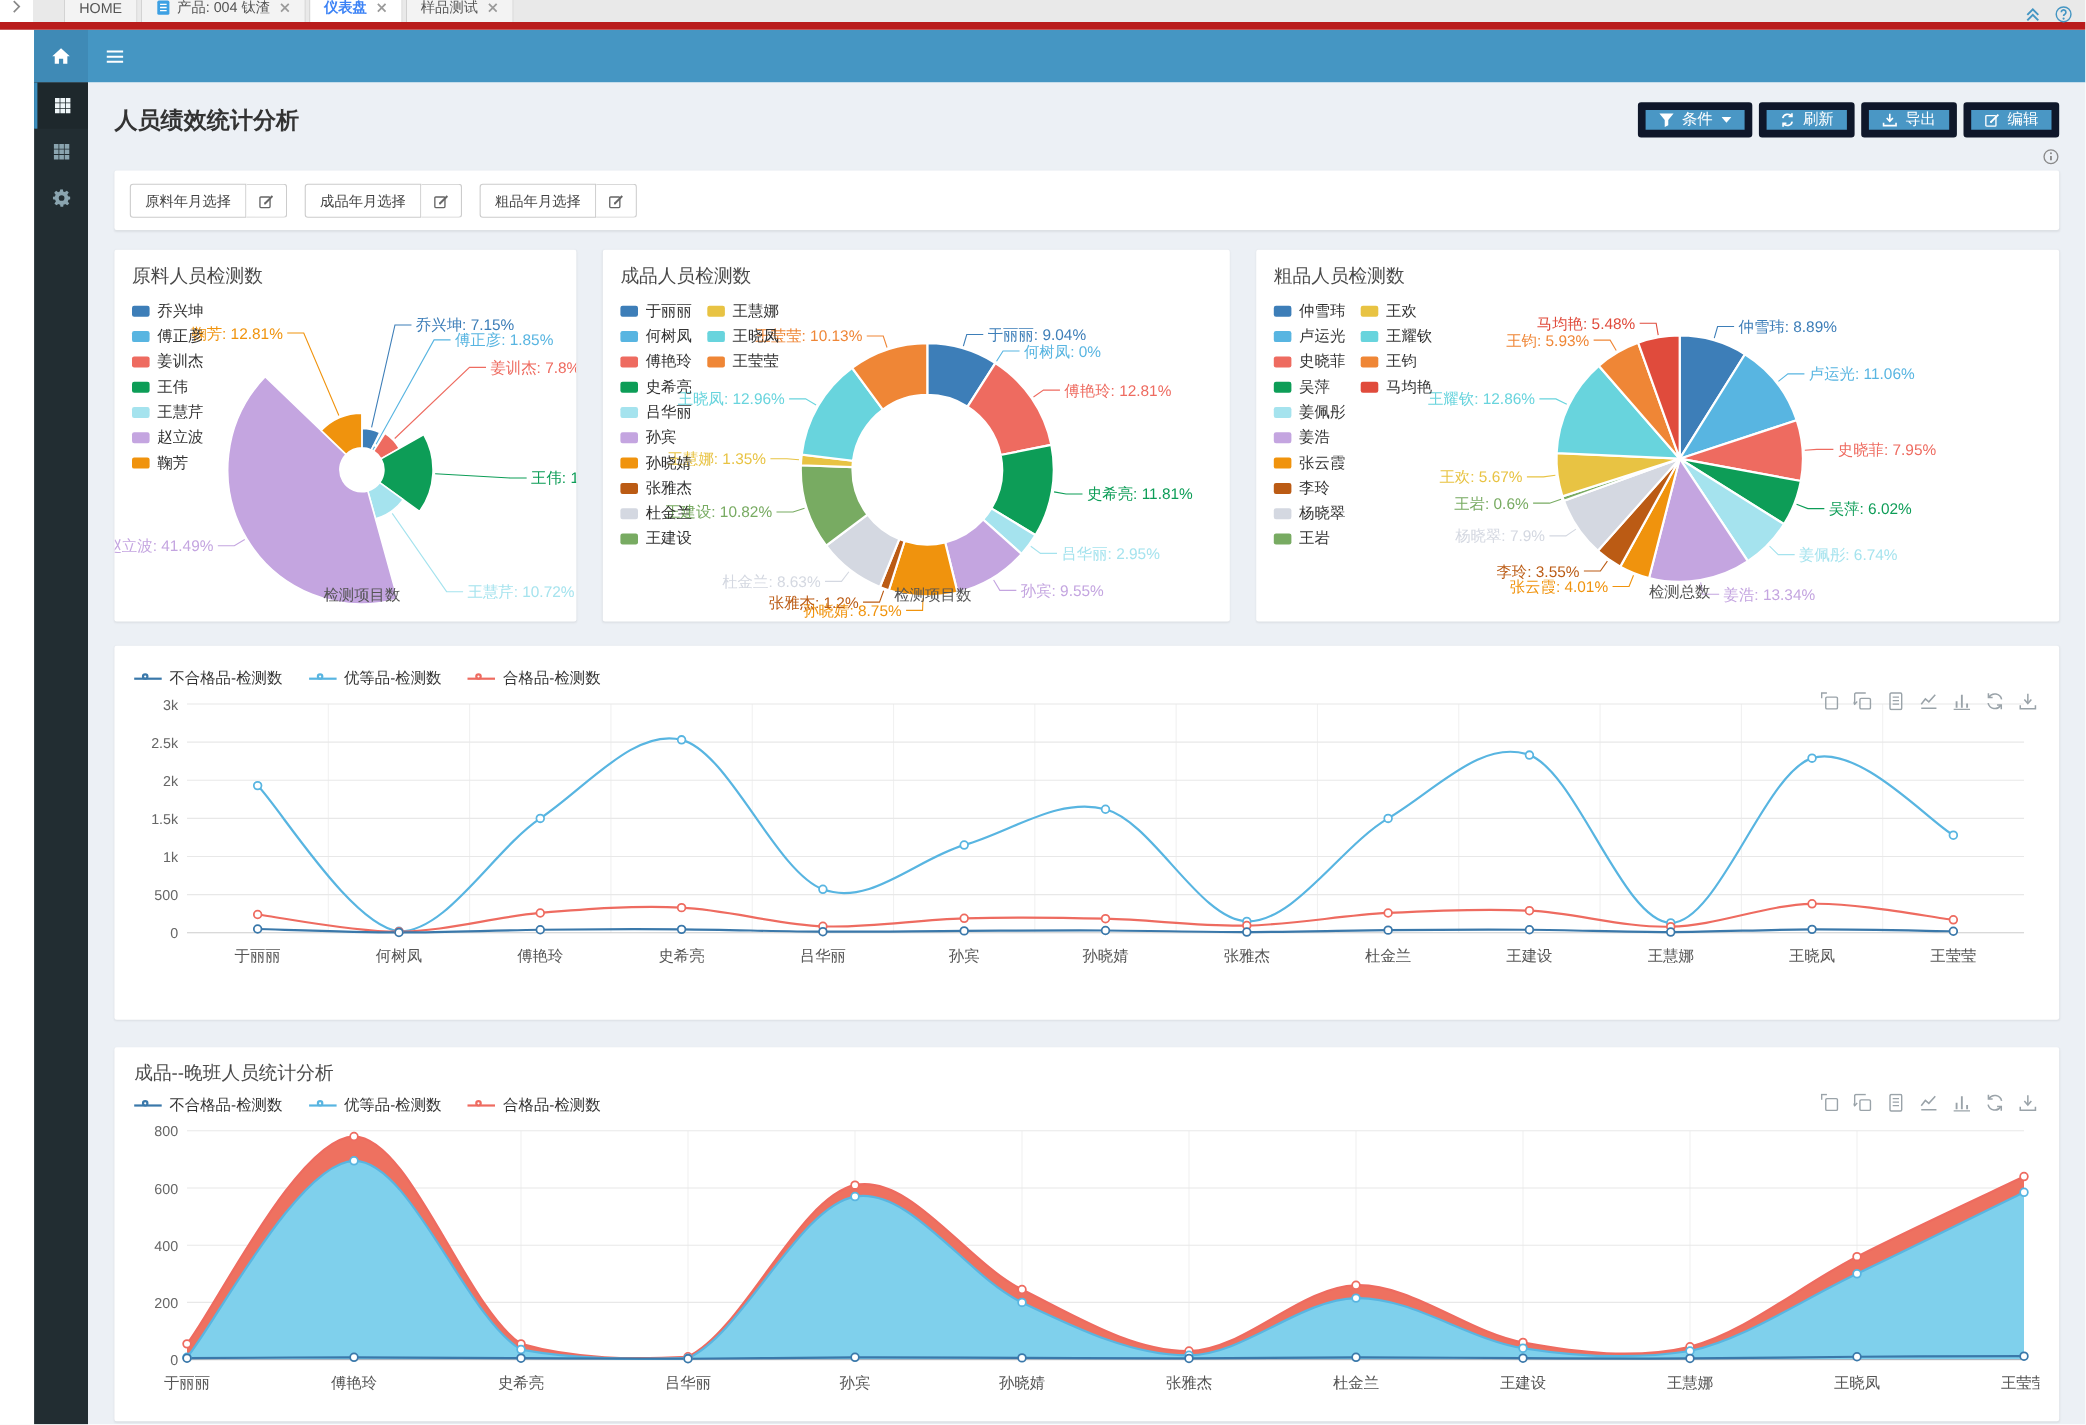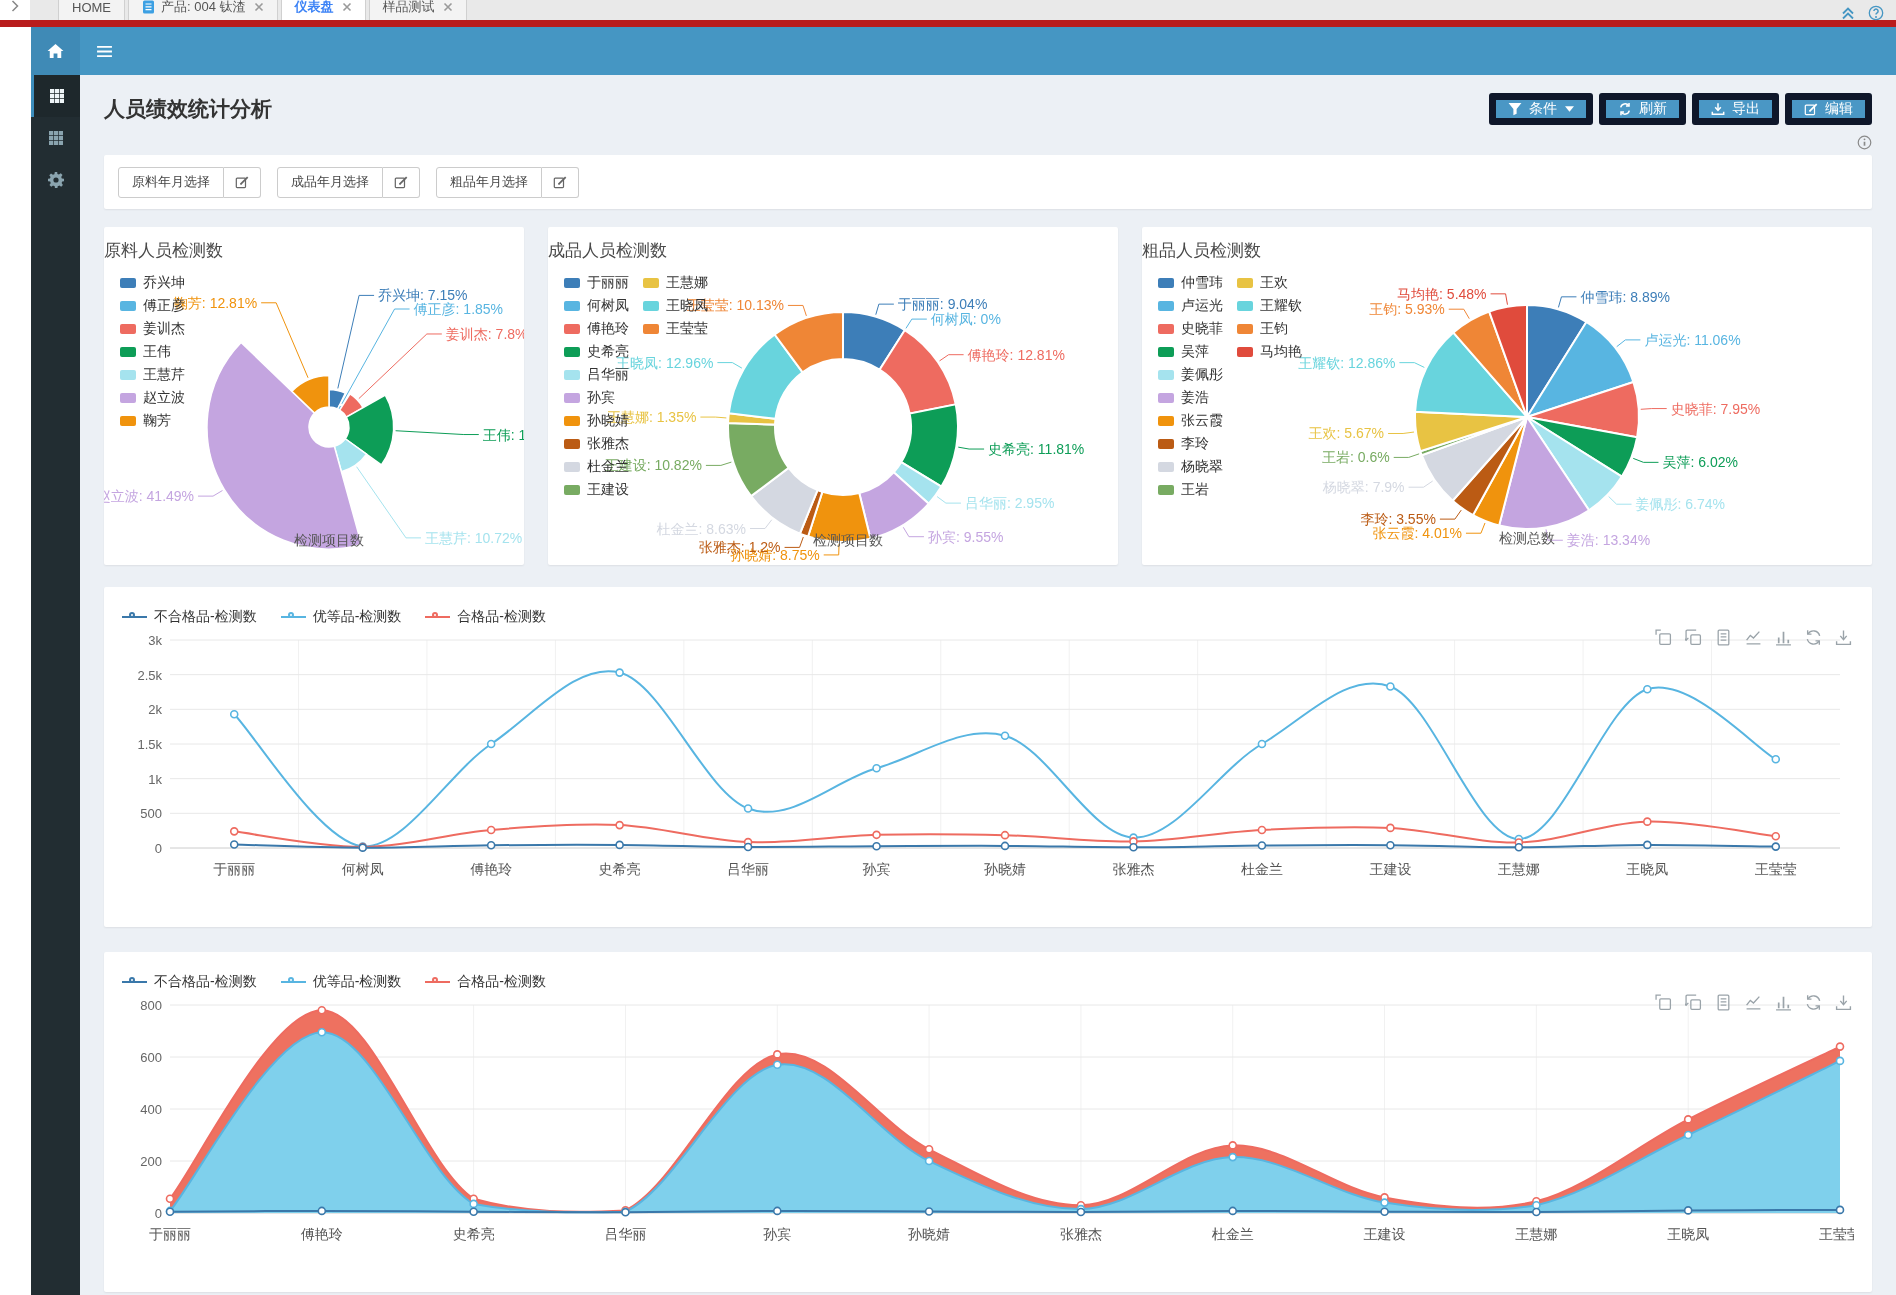--- a/index.html
+++ b/index.html
@@ -51,23 +51,23 @@
   
   .filter-card { margin-top:4px; background:#fff; border-radius:3px; box-shadow:0 1px 1px rgba(0,0,0,.1); padding:11px 14px; height:54px; display:flex; gap:16px; align-items:center; }
   .btn-group { display:flex; }
   .wbtn { height:31px; background:#fff; border:1px solid #ccc; padding:0 13px; font-size:13px; color:#444; display:flex; align-items:center; cursor:pointer; }
   .wbtn.first { border-radius:3px 0 0 3px; }
   .wbtn.iconb { border-left:none; border-radius:0 3px 3px 0; padding:0 11px; color:#666; }
   .wbtn.iconb svg { width:14px; height:14px; }
 
   
   .pies-row { display:flex; gap:24px; margin-top:18px; }
-  .card { background:#fff; border-radius:2px; box-shadow:0 1px 2px rgba(0,0,0,.07); position:relative; }
+  .card { background:#fff; border-radius:2px; box-shadow:0 1px 2px rgba(0,0,0,.07); position:relative;align-items:flex-end; }
   .pie-card { height:338px; overflow:hidden; }
-  .pie-card .card-title { position:absolute; top:12px; left:0; font-size:17px; color:#4a4a4a; z-index:3; }
+  .pie-card .card-title { position:absolute; top:12px; left:16px; font-size:17px; color:#4a4a4a; z-index:3; }
   .pie-legend { position:absolute; top:44px; left:16px; z-index:2; display:flex; flex-flow:column wrap; max-height:252px; column-gap:14px; }
   .pl-item { display:flex; align-items:center; gap:7px; height:23px; font-size:14px; color:#333; cursor:pointer; white-space:nowrap; }
   .pl-swatch { width:16px; height:10px; border-radius:2px; flex:0 0 16px; }
   .pie-svg { position:absolute; inset:0; z-index:1; }
   #pie1 { width:420px; } #pie2 { width:570px; } #pie3 { width:730px; }
 
   .line-card { height:340px; padding:12px 18px; overflow:hidden; }
   .line-card.a { margin-top:22px; }
   .line-card.b { margin-top:25px; }
   .line-card .card-title { font-size:17px; color:#4a4a4a; }
@@ -693,20 +693,21 @@
                 <circle cx="1011.4615384615385" cy="217.30666666666667" r="3.5" fill="#fff" stroke="#3a78aa" stroke-width="1.6"></circle>
                 <circle cx="1139.923076923077" cy="215.57333333333332" r="3.5" fill="#fff" stroke="#3a78aa" stroke-width="1.6"></circle>
                 <circle cx="1268.3846153846155" cy="215.22666666666666" r="3.5" fill="#fff" stroke="#3a78aa" stroke-width="1.6"></circle>
                 <circle cx="1396.8461538461538" cy="217.30666666666667" r="3.5" fill="#fff" stroke="#3a78aa" stroke-width="1.6"></circle>
                 <circle cx="1525.3076923076924" cy="214.88" r="3.5" fill="#fff" stroke="#3a78aa" stroke-width="1.6"></circle>
                 <circle cx="1653.7692307692307" cy="216.61333333333334" r="3.5" fill="#fff" stroke="#3a78aa" stroke-width="1.6"></circle>
               </svg>
           </div>
 
           <div class="card line-card b" id="lineB">
+            <div class="card-title">成品--晚班人员统计分析</div>
             <div class="line-legend">
                 <div class="ll-item">
                   <span class="ll-marker">
                     <span class="bar" style="background: rgb(58, 120, 170);"></span>
                     <span class="dot" style="border-color: rgb(58, 120, 170);"></span>
                   </span>
                   <span>不合格品-检测数</span>
                 </div>
                 <div class="ll-item">
                   <span class="ll-marker">

